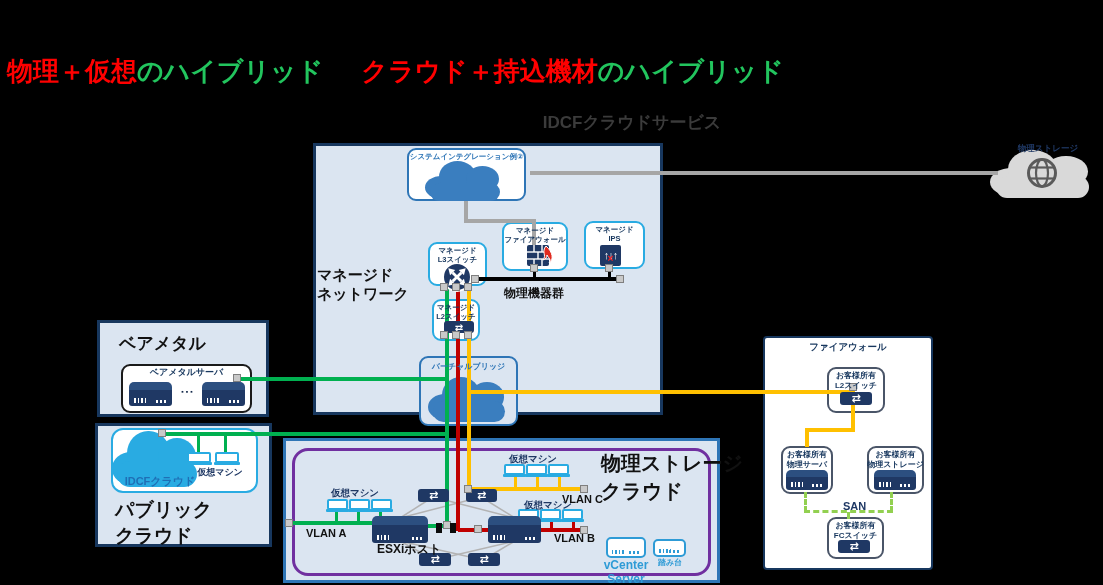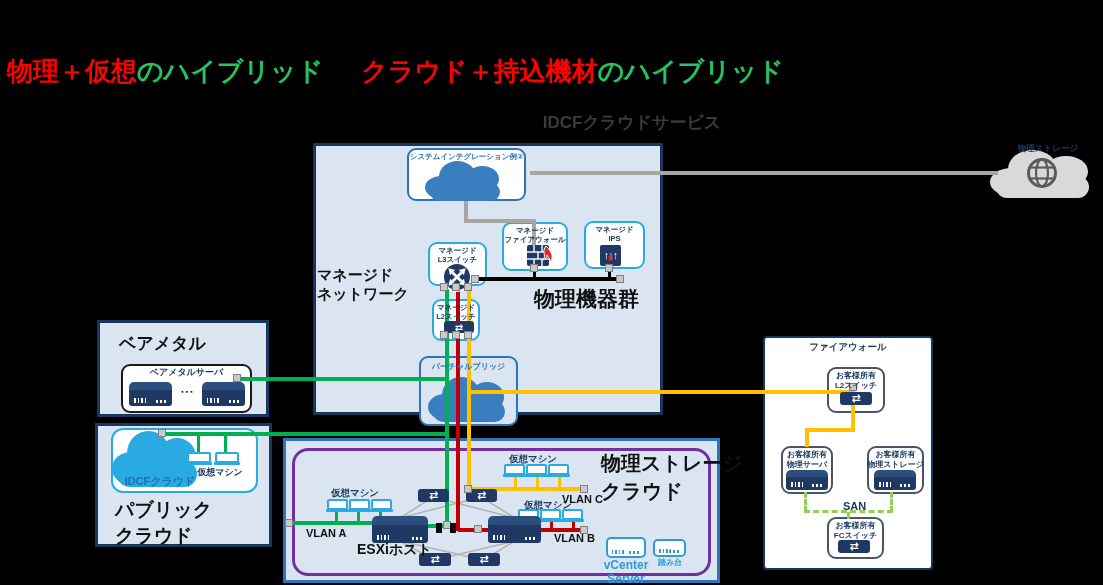--- a/index.html
+++ b/index.html
@@ -103,21 +103,21 @@
 L3スイッチ</div>
   <div class="lbl" style="left:502px;top:226px;width:66px;font-size:7.5px;">マネージド
 ファイアウォール</div>
   <div class="lbl" style="left:584px;top:225px;width:61px;font-size:7.5px;">マネージド
 IPS</div>
   <div class="lbl" style="left:432px;top:303px;width:48px;font-size:7.5px;">マネージド
 L2スイッチ</div>
   <div class="lbl" style="left:419px;top:362px;width:99px;font-size:8px;color:#2E75B6;">バーチャルブリッジ</div>
   <div class="biglabel" style="left:317px;top:266px;font-size:15px;line-height:1.25;">マネージド
 ネットワーク</div>
-  <div class="biglabel" style="left:534px;top:285px;font-size:21px;text-align:center;">物理機器群</div>
+  <div class="biglabel" style="left:504px;top:285px;font-size:12px;text-align:center;">物理機器群</div>
 
   <div class="icon" style="left:442px;top:262px;width:30px;height:30px;background:#1F3864;border:2px solid #fff;border-radius:50%;box-sizing:border-box;">
     <svg width="26" height="26" viewBox="0 0 30 30">
       <line x1="10" y1="10" x2="20" y2="20" stroke="#fff" stroke-width="3.2"></line>
       <line x1="10" y1="20" x2="20" y2="10" stroke="#fff" stroke-width="3.2"></line>
       <polygon points="5,5 13,7 7,13" fill="#fff"></polygon>
       <polygon points="25,5 17,7 23,13" fill="#fff"></polygon>
       <polygon points="5,25 7,17 13,23" fill="#fff"></polygon>
       <polygon points="25,25 23,17 17,23" fill="#fff"></polygon>
     </svg>
@@ -273,21 +273,21 @@
   <div class="biglabel" style="left:562px;top:493px;font-size:11px;">VLAN C</div>
 
   <div class="server" style="left:372px;top:516px;width:56px;height:27px;">
       <span class="bars"></span>
       <span class="leds"></span>
     </div>
   <div class="server" style="left:488px;top:516px;width:53px;height:27px;">
       <span class="bars"></span>
       <span class="leds"></span>
     </div>
-  <div class="biglabel" style="left:357px;top:541px;font-size:14px;">ESXiホスト</div>
+  <div class="biglabel" style="left:377px;top:541px;font-size:12px;">ESXiホスト</div>
 
   <div class="chip" style="left:418px;top:489px;width:31px;height:13px;font-size:11px;">⇄</div>
   <div class="chip" style="left:466px;top:489px;width:31px;height:13px;font-size:11px;">⇄</div>
   <div class="chip" style="left:419px;top:553px;width:32px;height:13px;font-size:11px;">⇄</div>
   <div class="chip" style="left:468px;top:553px;width:32px;height:13px;font-size:11px;">⇄</div>
 
   <div class="oicon" style="left:606px;top:537px;width:40px;height:21px;">
       <span class="bars"></span>
       <span class="leds"></span>
     </div>

